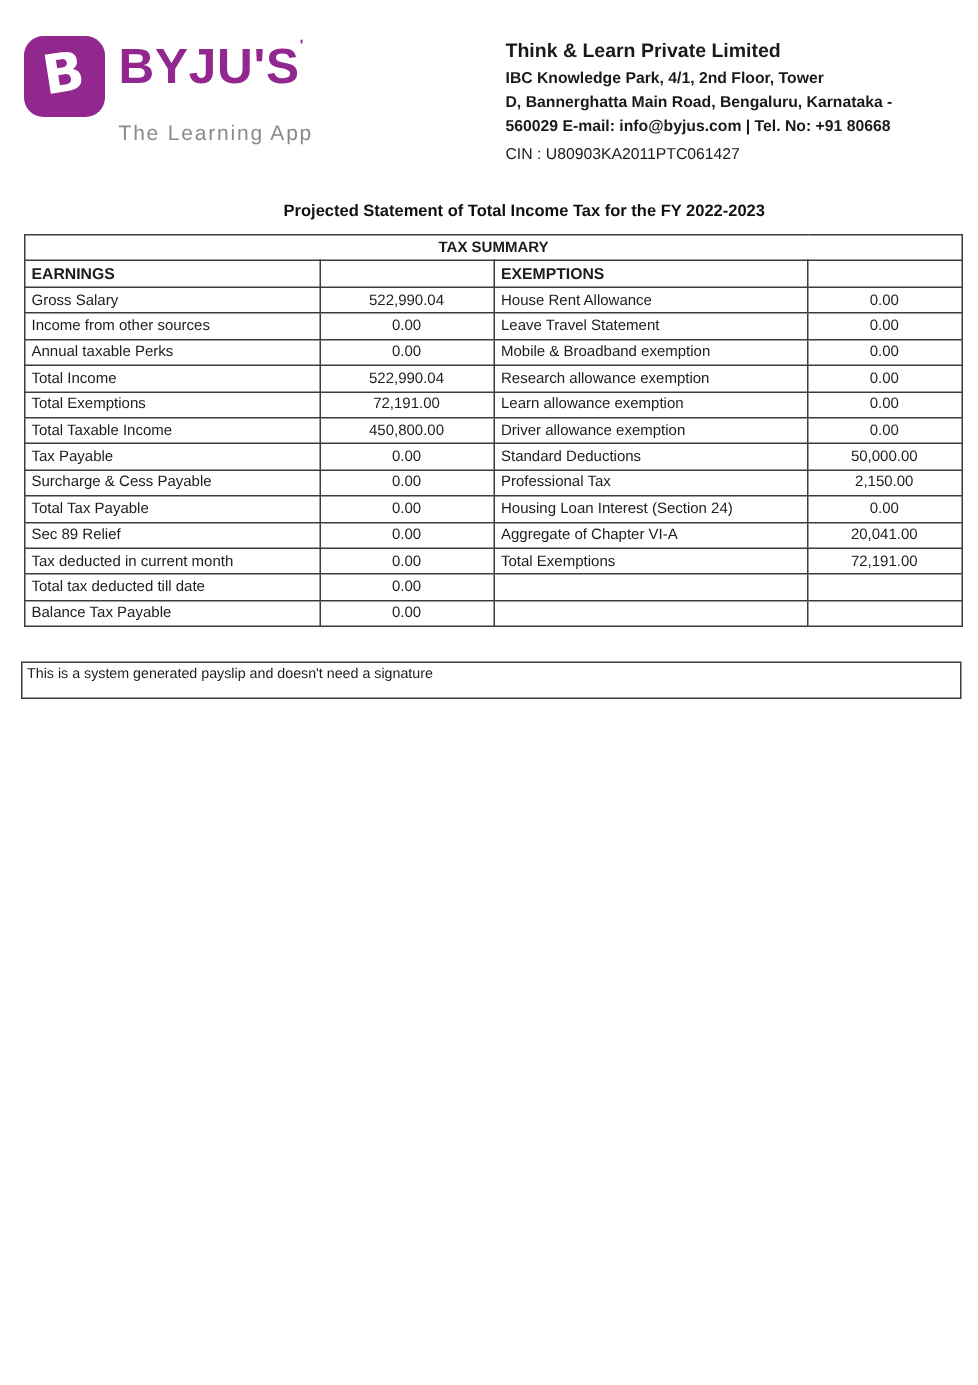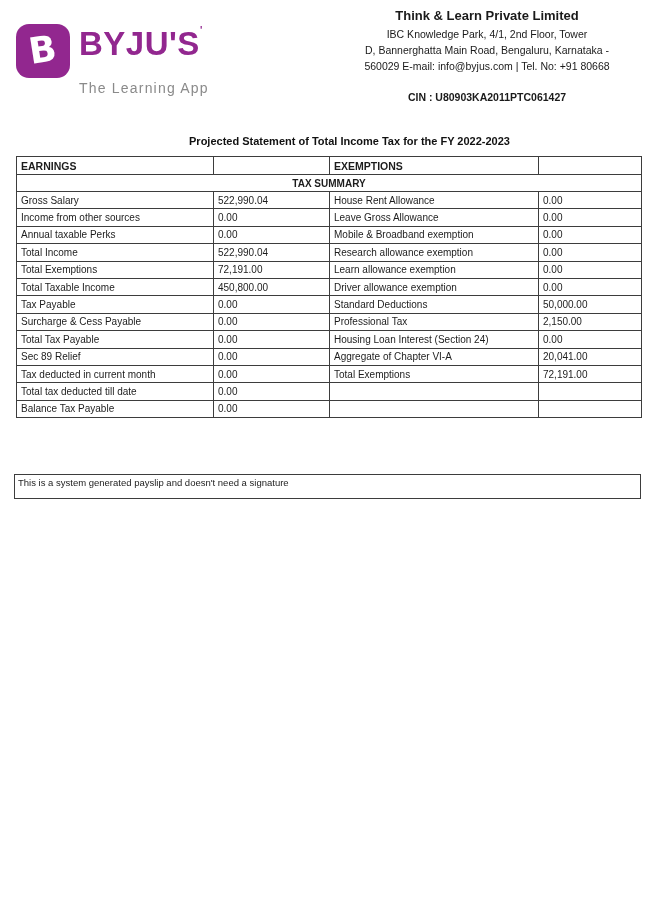--- a/index.html
+++ b/index.html
@@ -37,26 +37,26 @@
     font-size: 10px; vertical-align: top; line-height: 1;
     position: relative; top: -1px; color: #92278F;
   }
   .tagline {
     font-size: 14px; color: #8A8A8A; margin-top: 20px;
     letter-spacing: 1.2px; white-space: nowrap;
   }
 
   
   .company-block {
-    position: absolute; top: 8px; right: 15px; width: 300px;
-    text-align: center;
+    position: absolute; top: 26px; right: 15px; width: 300px;
+    text-align: left;
   }
   .company-name { font-size: 13px; font-weight: bold; line-height: 15px; margin-bottom: 3px; }
-  .address-line { font-size: 10.5px; font-weight: normal; line-height: 16px; color: #1a1a1a; }
-  .cin-line { font-size: 10.5px; font-weight: bold; line-height: 16px; margin-top: 15px; }
+  .address-line { font-size: 10.5px; font-weight: bold; line-height: 16px; color: #1a1a1a; }
+  .cin-line { font-size: 10.5px; font-weight: normal; line-height: 16px; margin-top: 3px; }
 
   
   .doc-title {
     position: absolute; top: 135px; left: 0; right: 0;
     text-align: center; font-size: 11px; font-weight: bold; color: #111; padding-left: 47px;
   }
 
   
   .tax-table {
     position: absolute; left: 16px; top: 156px; width: 625px;
@@ -64,25 +64,25 @@
     font-size: 10px; color: #1c1c1c;
   }
   .tax-table th, .tax-table td {
     border: 1px solid #3d3d3d;
     height: 17.4px; padding: 0 4px;
     overflow: hidden; white-space: nowrap;
     font-weight: normal; text-align: left; vertical-align: middle;
   }
   .tax-table th.summary-cell { text-align: center; font-weight: bold; font-size: 10px; height: 17px; }
   .tax-table th.col-header { font-weight: bold; font-size: 10.5px; height: 18px; }
-  .tax-table td.val { text-align: left; padding-right: 5px; }
+  .tax-table td.val { text-align: center; padding-right: 5px; }
 
   
   .footer-box {
-    position: absolute; left: 14px; top: 474px; width: 627px; height: 25px;
+    position: absolute; left: 14px; top: 441px; width: 627px; height: 25px;
     border: 1px solid #3d3d3d; background: #fff;
     font-size: 9.5px; padding: 2px 3px; color: #1c1c1c;
   }
 </style>
 </head>
 <body>
 
 <div class="page">
 
   <div class="logo-wrap">
@@ -107,40 +107,40 @@
 
   <table class="tax-table">
     <colgroup>
       <col style="width:197px">
       <col style="width:116px">
       <col style="width:209px">
       <col style="width:103px">
     </colgroup>
     <thead>
       <tr>
+        <th class="summary-cell" colspan="4">TAX SUMMARY</th>
+      </tr>
+      <tr>
         <th class="col-header">EARNINGS</th>
         <th class="col-header"></th>
         <th class="col-header">EXEMPTIONS</th>
         <th class="col-header"></th>
       </tr>
-      <tr>
-        <th class="summary-cell" colspan="4">TAX SUMMARY</th>
-      </tr>
     </thead>
     <tbody>
         <tr>
           <td>Gross Salary</td>
           <td class="val">522,990.04</td>
           <td>House Rent Allowance</td>
           <td class="val">0.00</td>
         </tr>
         <tr>
           <td>Income from other sources</td>
           <td class="val">0.00</td>
-          <td>Leave Gross Allowance</td>
+          <td>Leave Travel Statement</td>
           <td class="val">0.00</td>
         </tr>
         <tr>
           <td>Annual taxable Perks</td>
           <td class="val">0.00</td>
           <td>Mobile &amp; Broadband exemption</td>
           <td class="val">0.00</td>
         </tr>
         <tr>
           <td>Total Income</td>

